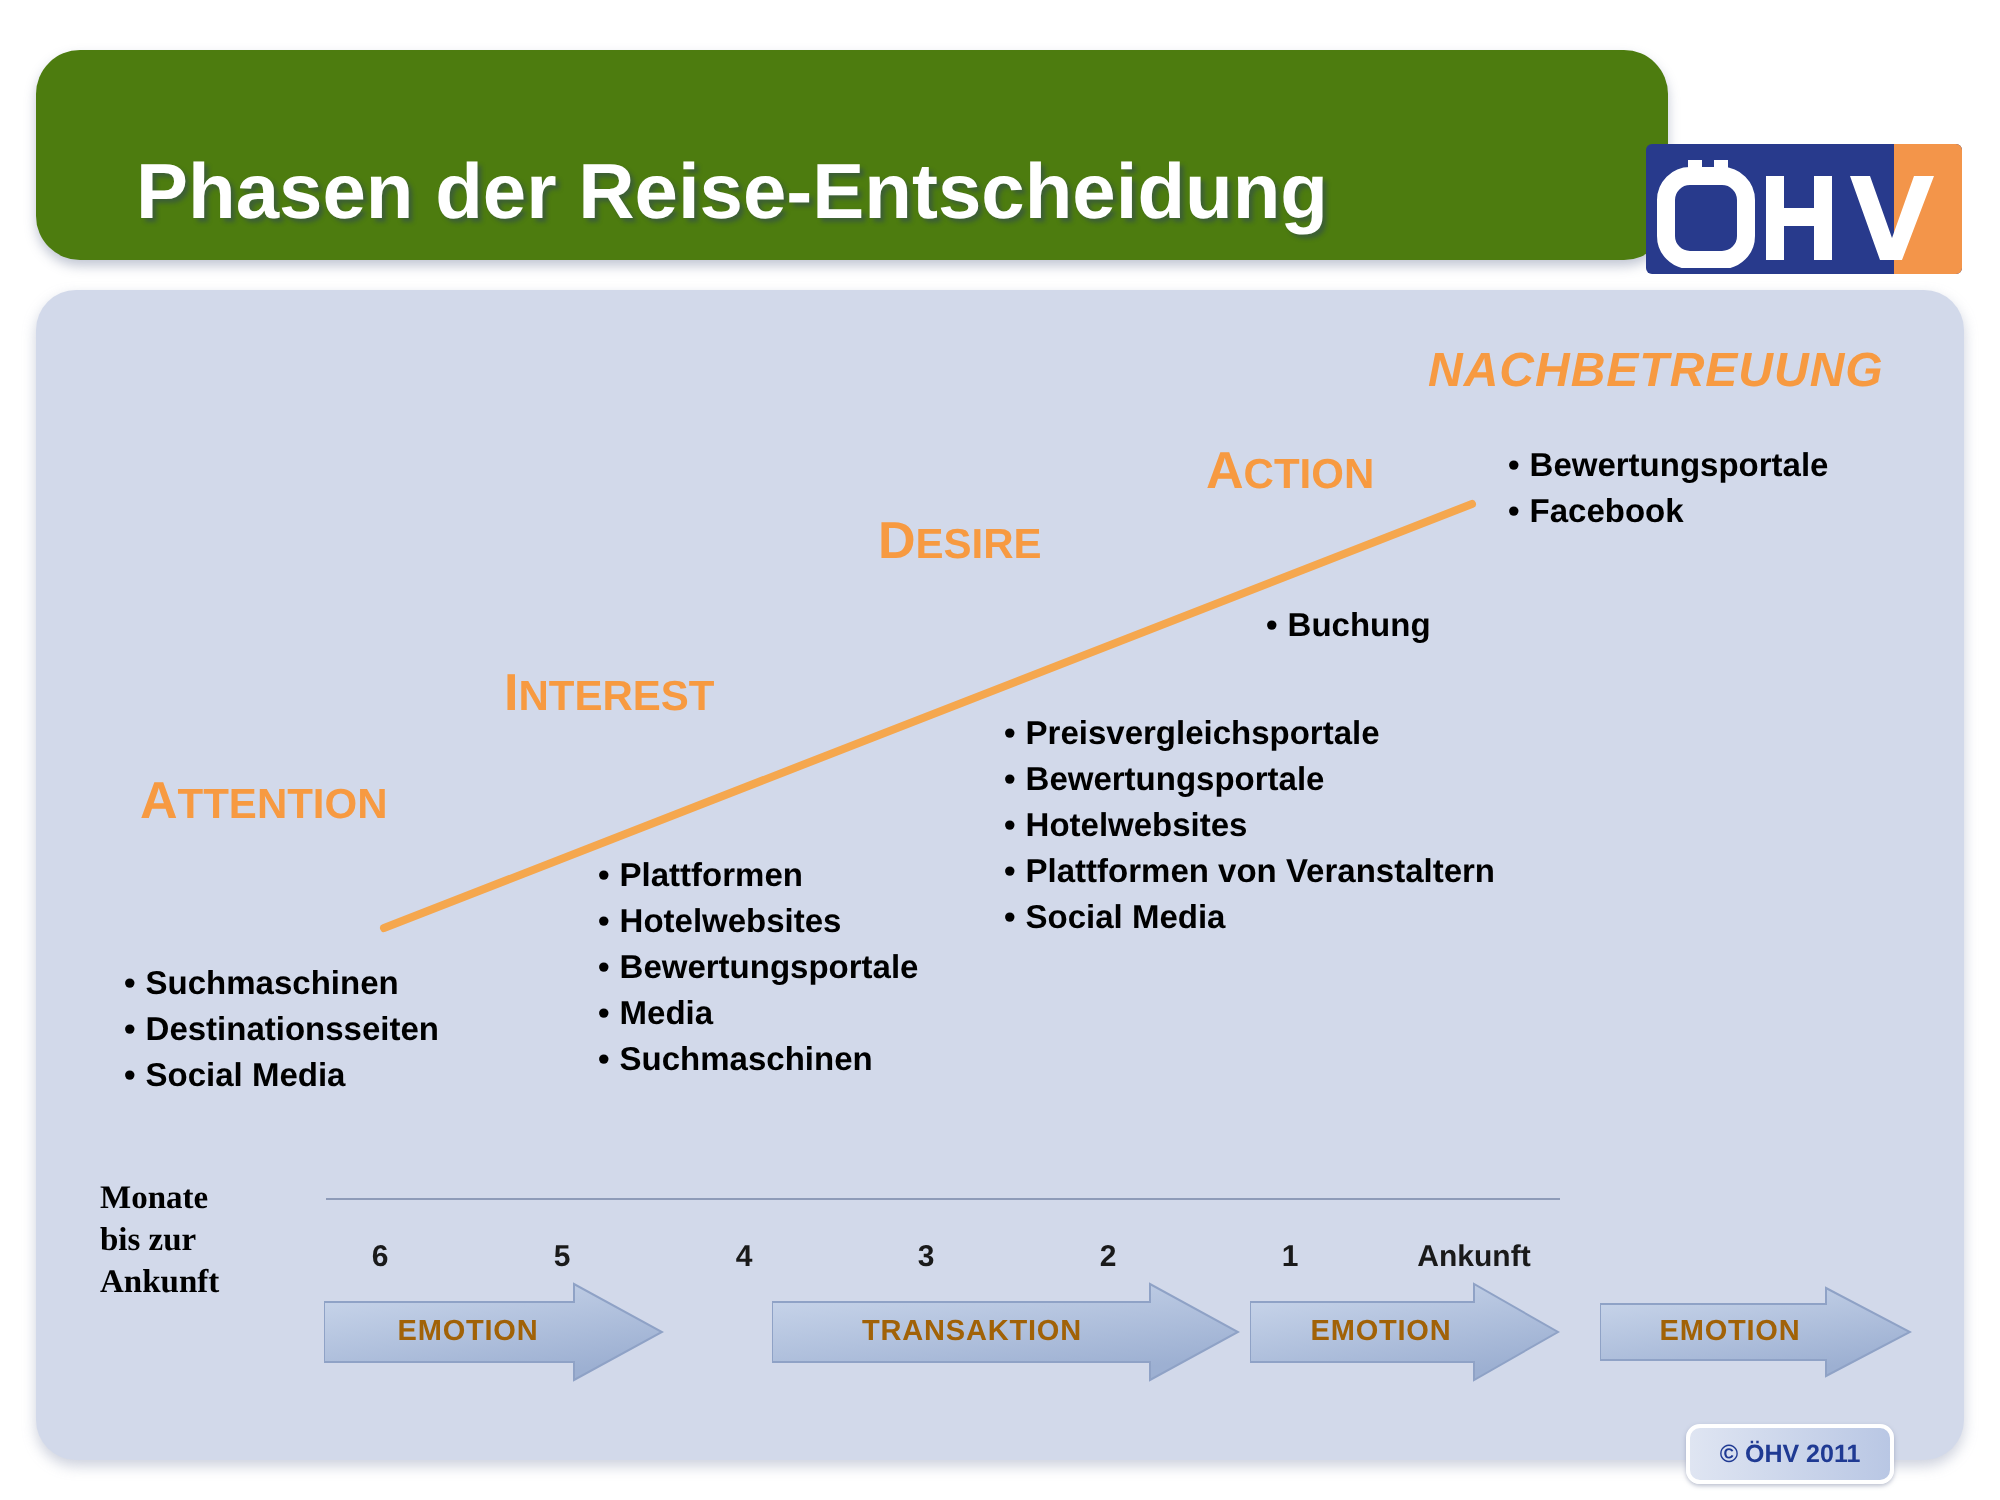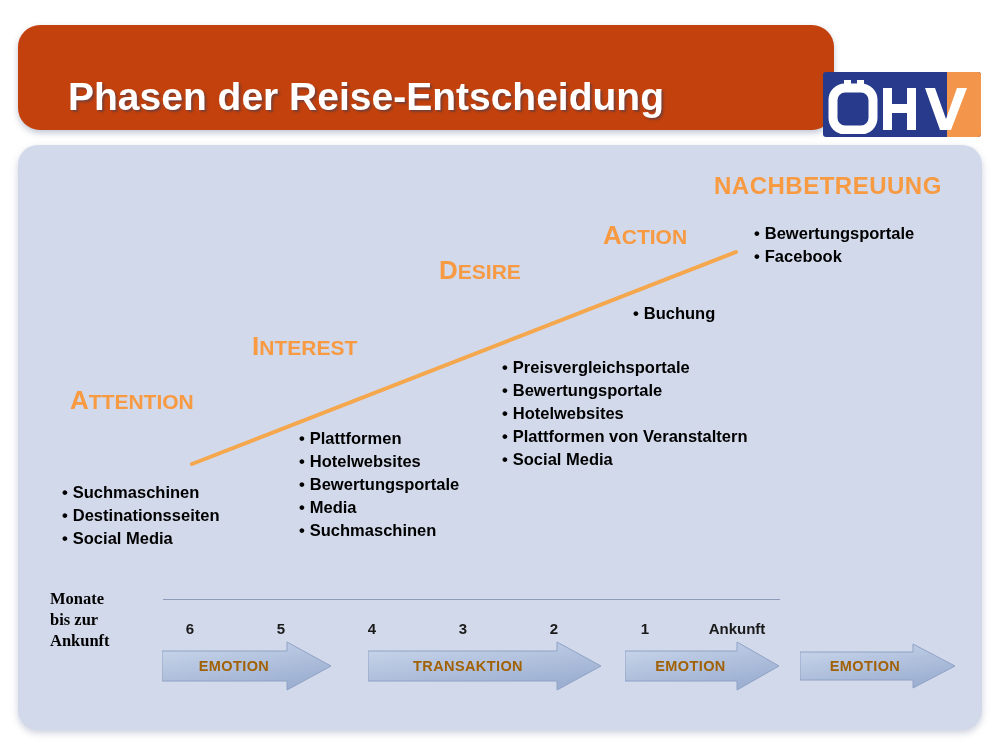--- a/index.html
+++ b/index.html
@@ -23,21 +23,21 @@
     background: #ffffff;
   }
 
   
   #header-bar {
     position: absolute;
     left: 18px;
     top: 25px;
     width: 816px;
     height: 105px;
-    background: #c2410c;
+    background: #4d7c0f;
     border-radius: 22px;
     box-shadow: 0 3px 6px rgba(120,130,160,0.45);
   }
   #header-title {
     position: absolute;
     left: 50px;
     top: 50px;
     font-size: 39px;
     font-weight: bold;
     color: #ffffff;
@@ -219,21 +219,21 @@
       </div>
     </div>
   </div>
 
   <div id="body-panel"></div>
 
   <svg id="diagonal">
     <line x1="192" y1="464" x2="736" y2="252" stroke="#f5a74e" stroke-width="4" stroke-linecap="round"></line>
   </svg>
 
-  <div class="stage-label plain" style="left:714px; top:174px;">NACHBETREUUNG</div>
+  <div class="stage-label plain" style="left:714px; top:174px;font-style:italic;">NACHBETREUUNG</div>
   <div class="bullets" style="left:754px; top:222px;">
     <span class="li">Bewertungsportale</span>
     <span class="li">Facebook</span>
   </div>
 
   <div class="stage-label" style="left:603px; top:222px;">
     <span class="cap">A</span><span class="rest">CTION</span>
   </div>
   <div class="bullets" style="left:633px; top:302px;">
     <span class="li">Buchung</span>
@@ -291,21 +291,21 @@
         <linearGradient id="ag1" x1="0" y1="0" x2="0.55" y2="1">
           <stop offset="0%" stop-color="#ccd8ec"></stop>
           <stop offset="100%" stop-color="#9db0d2"></stop>
         </linearGradient>
       </defs>
       <polygon points="0,10 125,10 125,1 169,25 125,49 125,40 0,40" fill="url(#ag1)" stroke="#8fa2c6" stroke-width="1"></polygon>
     </svg>
     <span class="arrow-label">EMOTION</span>
   </div>
 
-  <div class="arrow a2" style="left:368px; top:641px; width:234px; height:50px;">
+  <div class="arrow a2" style="left:386px; top:641px; width:234px; height:50px;">
     <svg width="234" height="50" viewBox="0 0 234 50" aria-hidden="true">
       <defs>
         <linearGradient id="ag2" x1="0" y1="0" x2="0.55" y2="1">
           <stop offset="0%" stop-color="#ccd8ec"></stop>
           <stop offset="100%" stop-color="#9db0d2"></stop>
         </linearGradient>
       </defs>
       <polygon points="0,10 189,10 189,1 233,25 189,49 189,40 0,40" fill="url(#ag2)" stroke="#8fa2c6" stroke-width="1"></polygon>
     </svg>
     <span class="arrow-label">TRANSAKTION</span>
@@ -330,14 +330,17 @@
         <linearGradient id="ag4" x1="0" y1="0" x2="0.55" y2="1">
           <stop offset="0%" stop-color="#ccd8ec"></stop>
           <stop offset="100%" stop-color="#9db0d2"></stop>
         </linearGradient>
       </defs>
       <polygon points="0,9 113,9 113,1 155,23 113,45 113,37 0,37" fill="url(#ag4)" stroke="#8fa2c6" stroke-width="1"></polygon>
     </svg>
     <span class="arrow-label">EMOTION</span>
   </div>
 
+  <div id="copyright">
+    <span>© ÖHV 2011</span>
+  </div>
 
 </div>
 
 </body></html>

